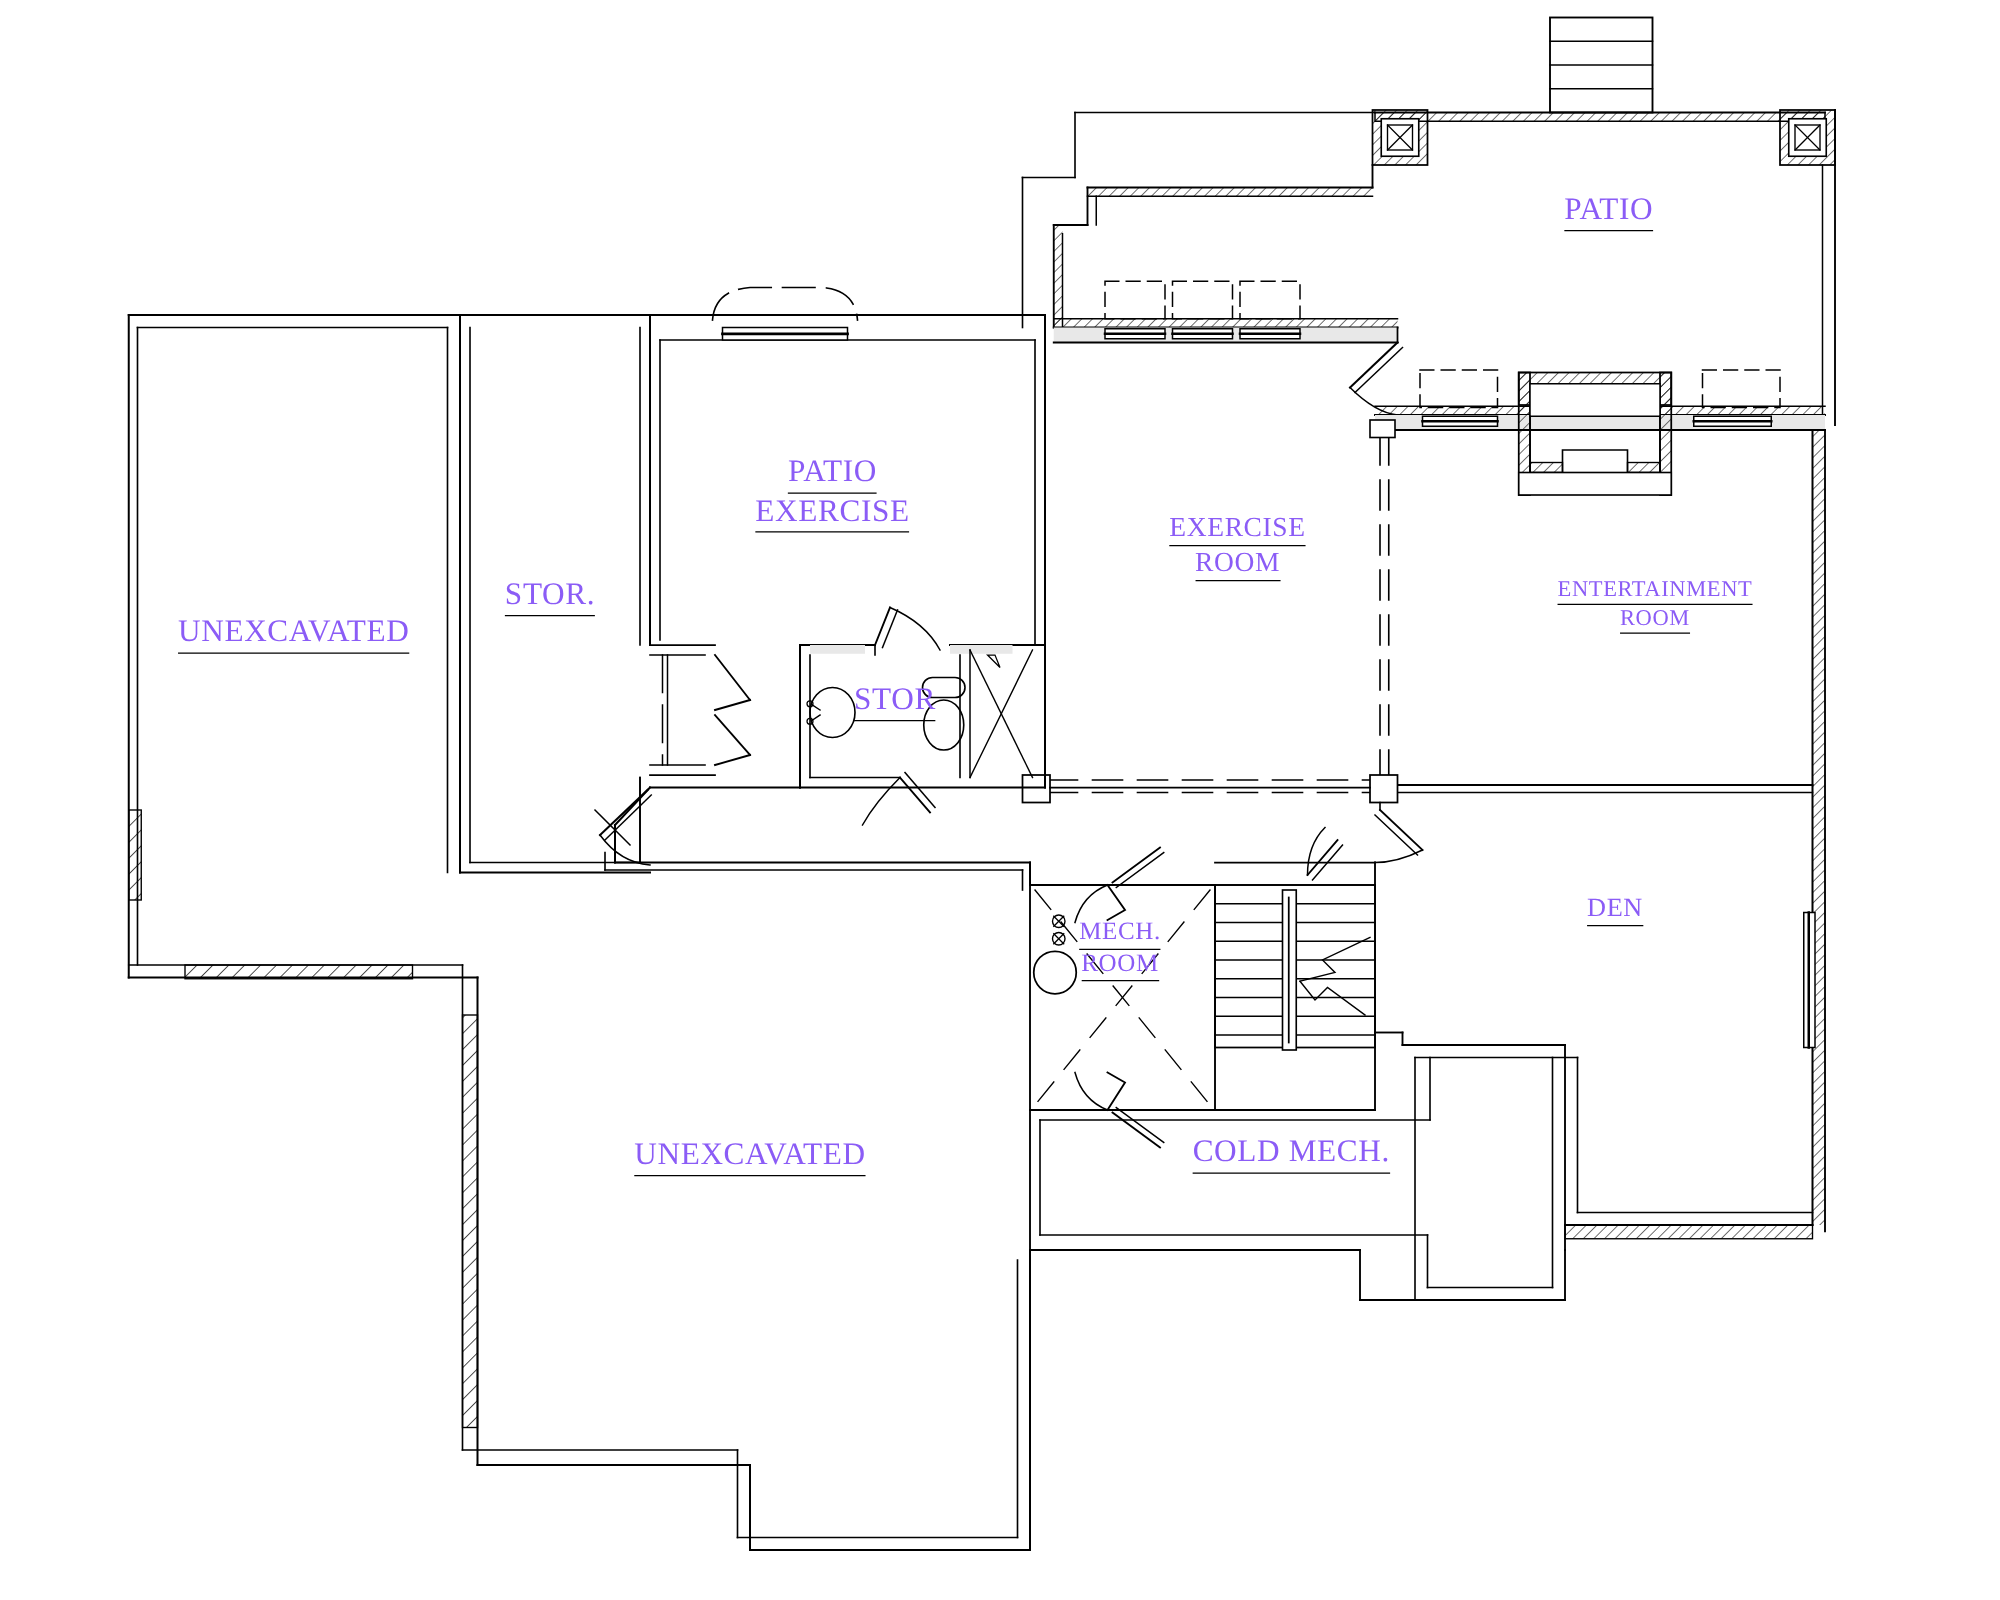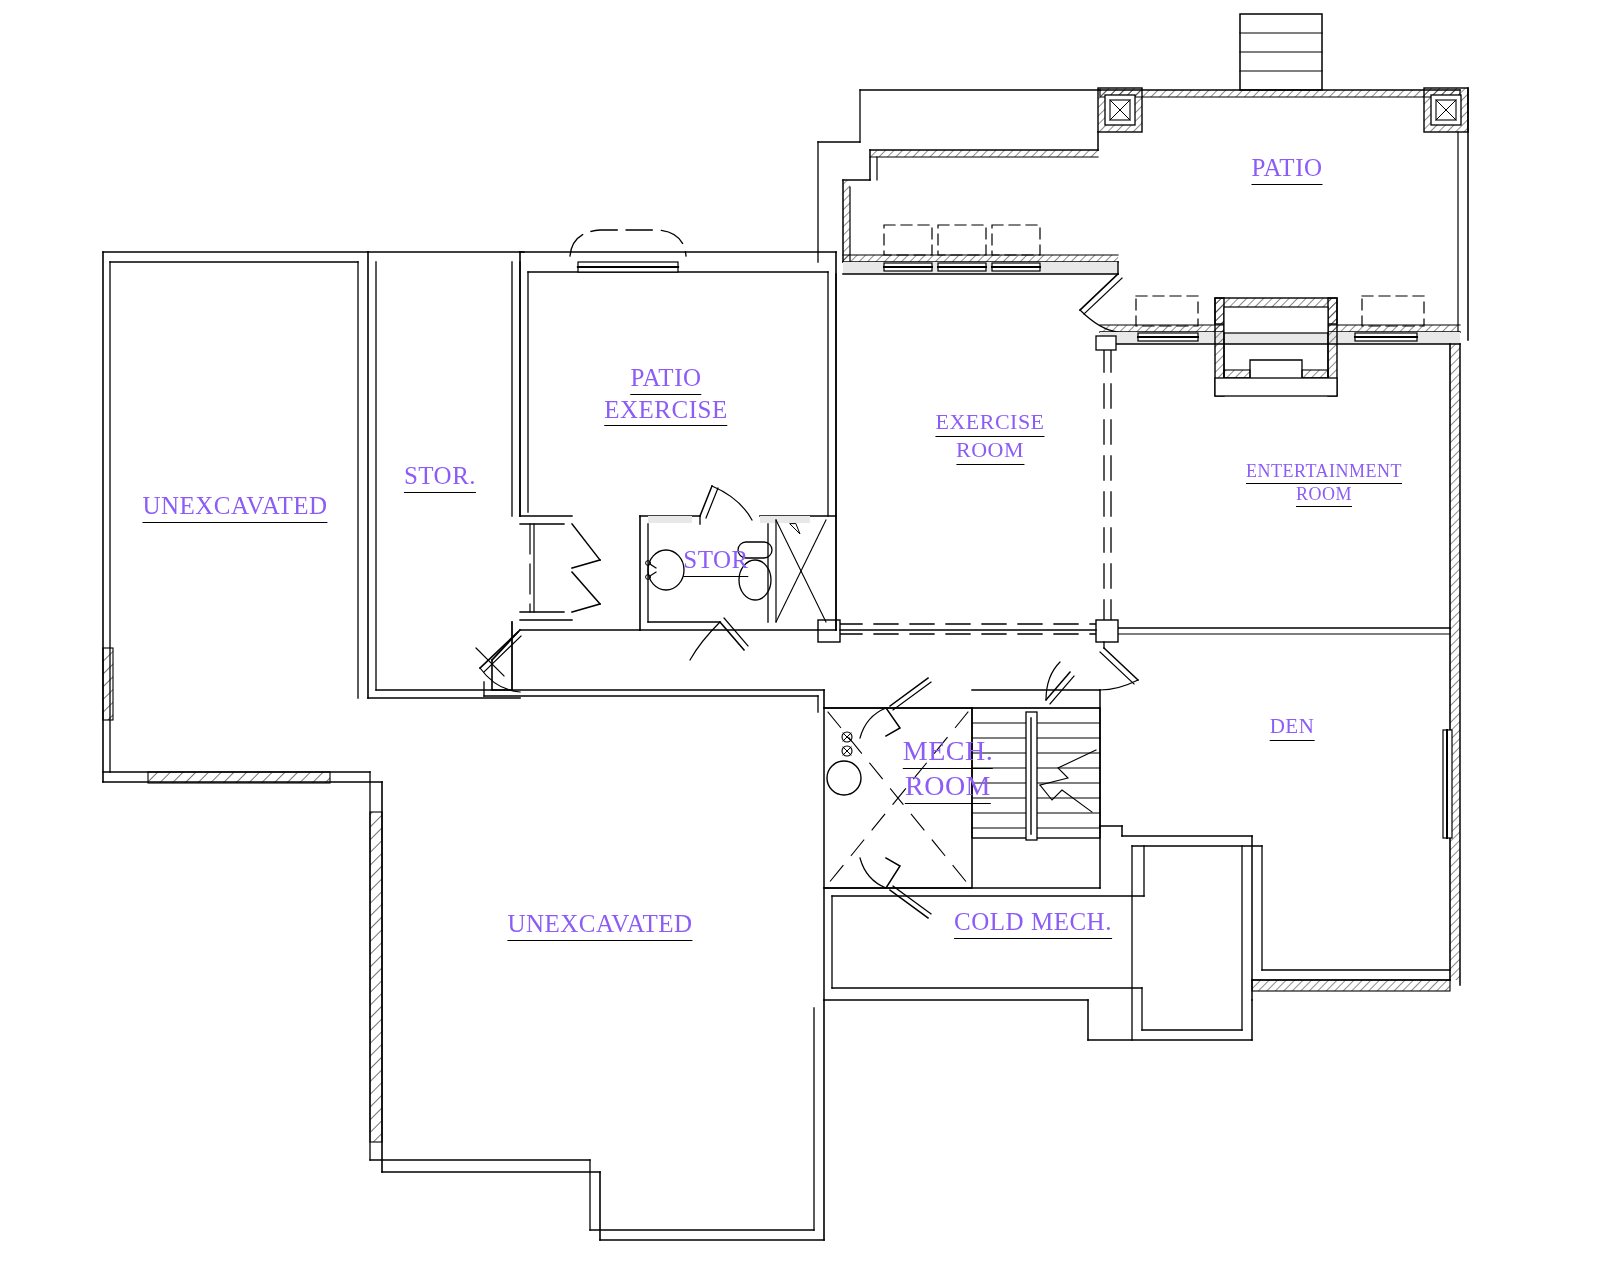--- a/index.html
+++ b/index.html
@@ -447,21 +447,21 @@
 
   <div class="room-label" style="left:1324px; top:461px; font-size:18px;">
     <span class="ln"><span>ENTERTAINMENT</span></span>
     <span class="ln"><span>ROOM</span></span>
   </div>
 
   <div class="room-label" style="left:1292px; top:714px; font-size:21px;">
     <span class="ln"><span>DEN</span></span>
   </div>
 
-  <div class="room-label" style="left:948px; top:734px; font-size:28px;">
+  <div class="room-label" style="left:896px; top:734px; font-size:20px;">
     <span class="ln"><span>MECH.</span></span>
     <span class="ln"><span>ROOM</span></span>
   </div>
 
   <div class="room-label" style="left:1033px; top:907px; font-size:25px;">
     <span class="ln"><span>COLD MECH.</span></span>
   </div>
 
   <div class="room-label" style="left:600px; top:909px; font-size:25px;">
     <span class="ln"><span>UNEXCAVATED</span></span>

